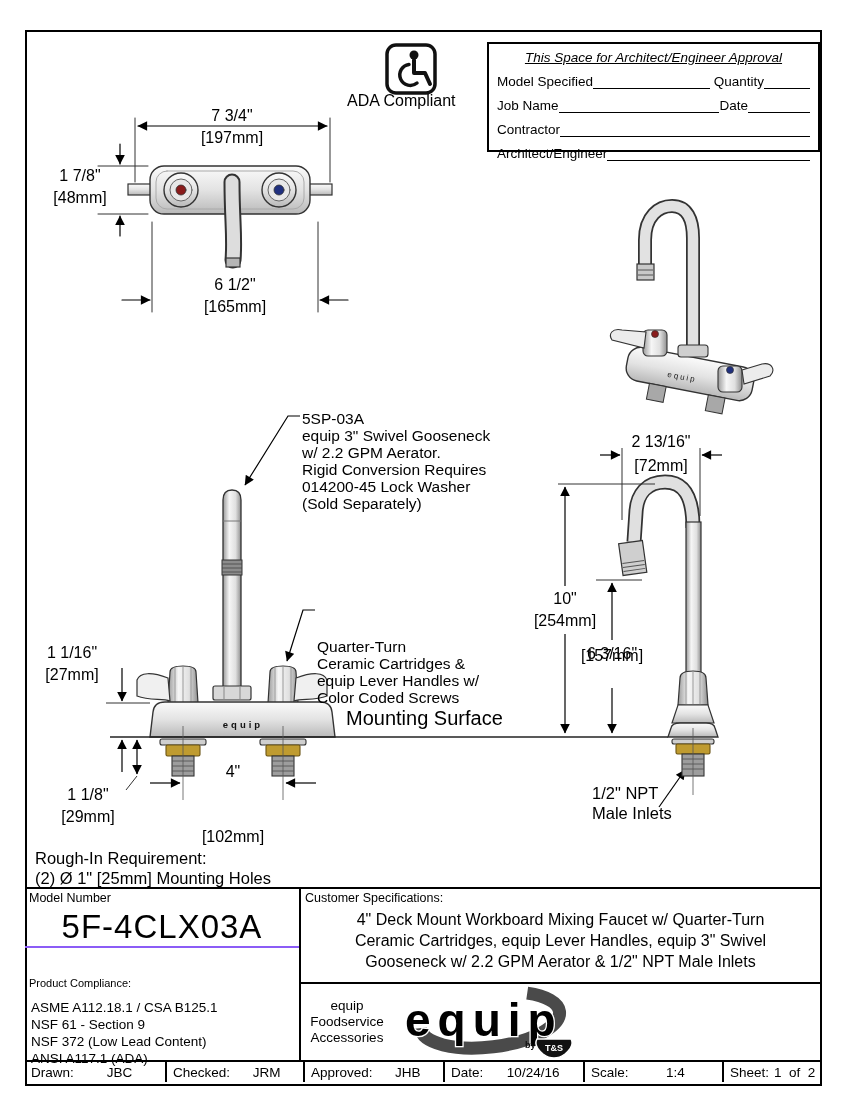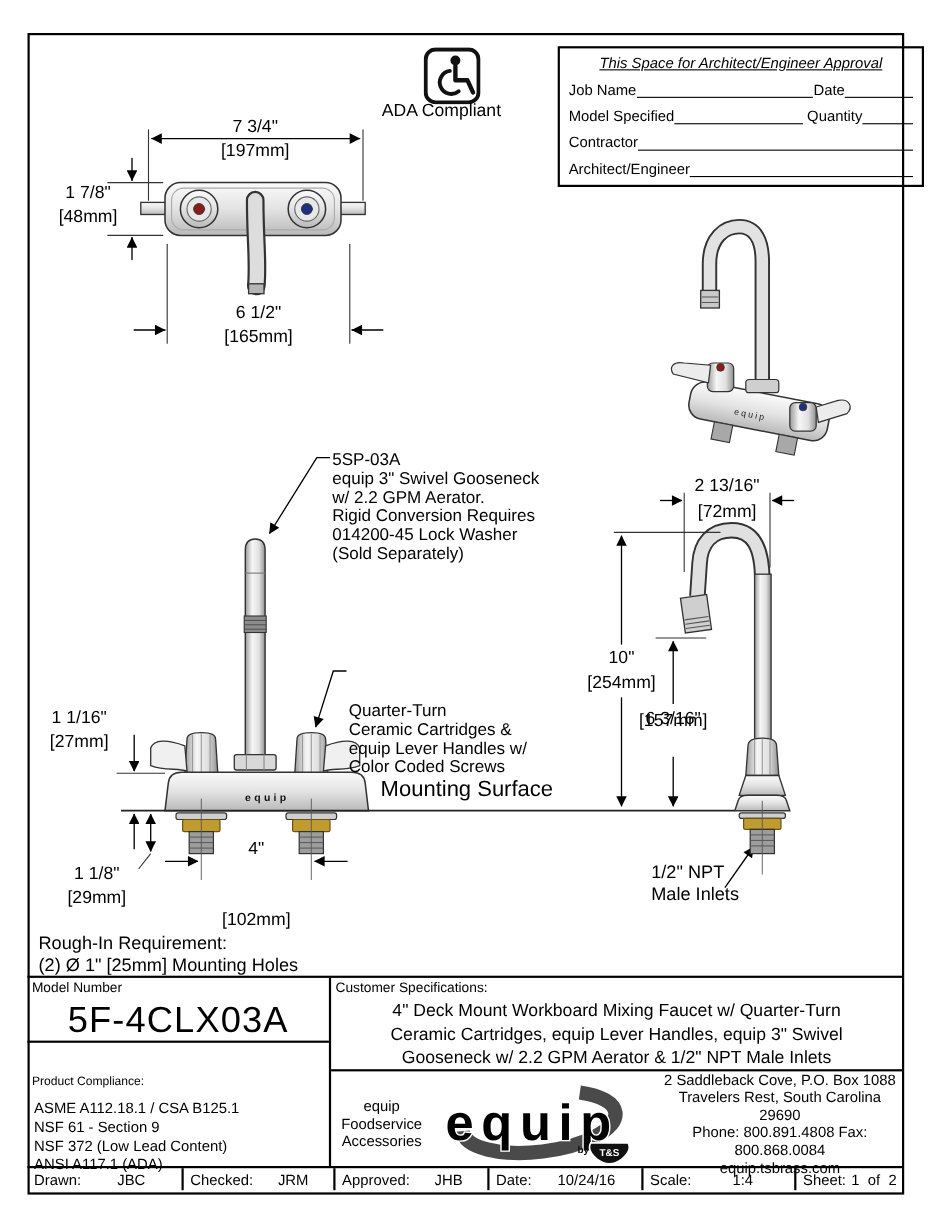--- a/index.html
+++ b/index.html
@@ -4,36 +4,36 @@
 <style>
   html,body{margin:0;padding:0;background:#fff;}
   #page{position:relative;width:850px;height:1100px;background:#fff;overflow:hidden;
         font-family:"Liberation Sans",sans-serif;color:#000;}
   .abs{position:absolute;}
   .t{position:absolute;color:#000;font-family:"Liberation Sans",sans-serif;}
   .dim{font-size:16px;text-align:center;white-space:nowrap;}
   .callout{font-size:15.5px;line-height:17px;white-space:nowrap;}
   .frame{position:absolute;left:25px;top:30px;width:793px;height:1052px;border:2px solid #000;}
   
-  .approval{position:absolute;left:507px;top:42px;width:333px;height:128px;border:2px solid #000;
+  .approval{position:absolute;left:487px;top:42px;width:333px;height:110px;border:2px solid #000;
             box-sizing:border-box;padding:6px 8px 4px 8px;font-size:13.5px;}
   .approval .ttl{font-style:italic;text-decoration:underline;text-align:center;margin-bottom:4px;}
   .arow{display:flex;align-items:flex-end;margin-top:9px;white-space:nowrap;}
   .fill{flex:1;border-bottom:1px solid #000;height:14px;}
   .fill2{border-bottom:1px solid #000;height:14px;}
   
   .ada{position:absolute;left:347px;top:92px;width:126px;text-align:left;font-size:16px;font-weight:normal;}
   
   .rough{position:absolute;left:35px;top:848px;font-size:16.5px;line-height:20px;}
   
   .tb{position:absolute;left:25px;top:887px;width:795px;height:195px;box-sizing:border-box;
       border-top:2px solid #000;display:flex;flex-direction:column;}
   .tb-top{display:flex;height:171px;}
   .tb-left{width:276px;box-sizing:border-box;border-right:2px solid #000;display:flex;flex-direction:column;}
-  .cell-model{height:61px;box-sizing:border-box;border-bottom:2px solid #000000;}
+  .cell-model{height:61px;box-sizing:border-box;border-bottom:2px solid #8b5cf6;}
   .cell-label{font-size:12.5px;padding:2px 4px;}
   .model-num{font-size:33px;text-align:center;margin-top:1px;letter-spacing:1px;}
   .cell-comp{flex:1;padding:2px 4px;}
   .comp-lines{margin-top:8px;font-size:13.5px;line-height:17px;padding-left:2px;}
   .tb-right{flex:1;display:flex;flex-direction:column;}
   .cell-spec{height:95px;box-sizing:border-box;border-bottom:2px solid #000;}
   .spec-lines{font-size:16px;line-height:21px;text-align:center;margin-top:2px;}
   .cell-logo{flex:1;display:flex;align-items:center;}
   .brand{width:92px;text-align:center;font-size:13.5px;line-height:16px;}
   .addr{flex:1;text-align:center;font-size:13.5px;line-height:16px;}
@@ -227,30 +227,30 @@
       <circle cx="29" cy="12" r="4.5" fill="#111"></circle>
       <path d="M29,17 L29,30 L40,30 L45,41" fill="none" stroke="#111" stroke-width="4" stroke-linecap="round" stroke-linejoin="round"></path>
       <path d="M32,40 A10.5,10.5 0 1 1 24,21.5" fill="none" stroke="#111" stroke-width="3.5" stroke-linecap="round"></path>
     </svg>
   </div>
   <div class="ada">ADA Compliant</div>
 
   <div class="approval">
     <div class="ttl">This Space for Architect/Engineer Approval</div>
     <div class="arow">
+      <span>Model Specified</span>
+      <span class="fill"></span>
+      <span style="padding-left:4px">Quantity</span>
+      <span class="fill2" style="width:46px"></span>
+    </div>
+    <div class="arow">
       <span>Job Name</span>
       <span class="fill"></span>
       <span>Date</span>
       <span class="fill2" style="width:62px"></span>
-    </div>
-    <div class="arow">
-      <span>Model Specified</span>
-      <span class="fill"></span>
-      <span style="padding-left:4px">Quantity</span>
-      <span class="fill2" style="width:46px"></span>
     </div>
     <div class="arow">
       <span>Contractor</span>
       <span class="fill"></span>
     </div>
     <div class="arow">
       <span>Architect/Engineer</span>
       <span class="fill"></span>
     </div>
   </div>
@@ -330,26 +330,20 @@
             <div>Foodservice</div>
             <div>Accessories</div>
           </div>
           <svg width="205" height="76" viewBox="0 0 205 76">
             <ellipse cx="97" cy="36" rx="70" ry="27" fill="none" stroke="#4a4a4a" stroke-width="13" transform="rotate(-7 97 36)" stroke-dasharray="215 120" stroke-dashoffset="55"></ellipse>
             <text x="12" y="52" font-size="46" font-weight="bold" letter-spacing="7" fill="#000" stroke="#fff" stroke-width="2.5" paint-order="stroke">equip</text>
             <text x="132" y="64" font-size="9" font-weight="bold" fill="#111">by</text>
             <path d="M144,55 L178,55 Q182,62 172,70 Q161,78 150,70 Q140,62 144,55 Z" fill="#111" stroke="#fff" stroke-width="1.5"></path>
             <text x="161" y="67" font-size="9" font-weight="bold" fill="#fff" text-anchor="middle">T&amp;S</text>
           </svg>
-          <div class="addr">
-            <div>2 Saddleback Cove, P.O. Box 1088</div>
-            <div>Travelers Rest, South Carolina 29690</div>
-            <div>Phone: 800.891.4808  Fax: 800.868.0084</div>
-            <div>equip.tsbrass.com</div>
-          </div>
         </div>
       </div>
     </div>
     <div class="tb-foot">
       <div class="fcell" style="width:140px">
         <span class="lab">Drawn:</span>
         <span class="val">JBC</span>
       </div>
       <div class="fcell" style="width:138px">
         <span class="lab">Checked:</span>

